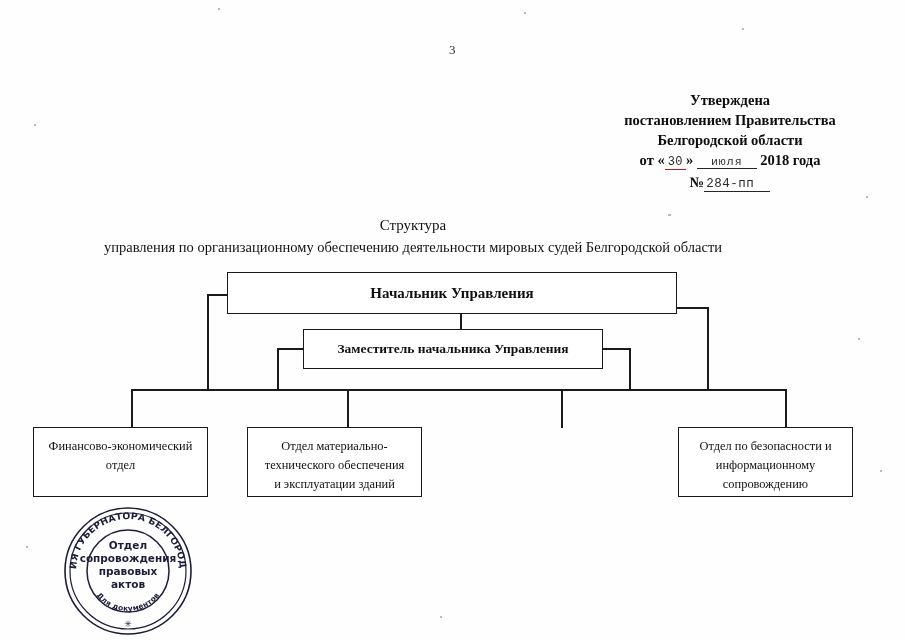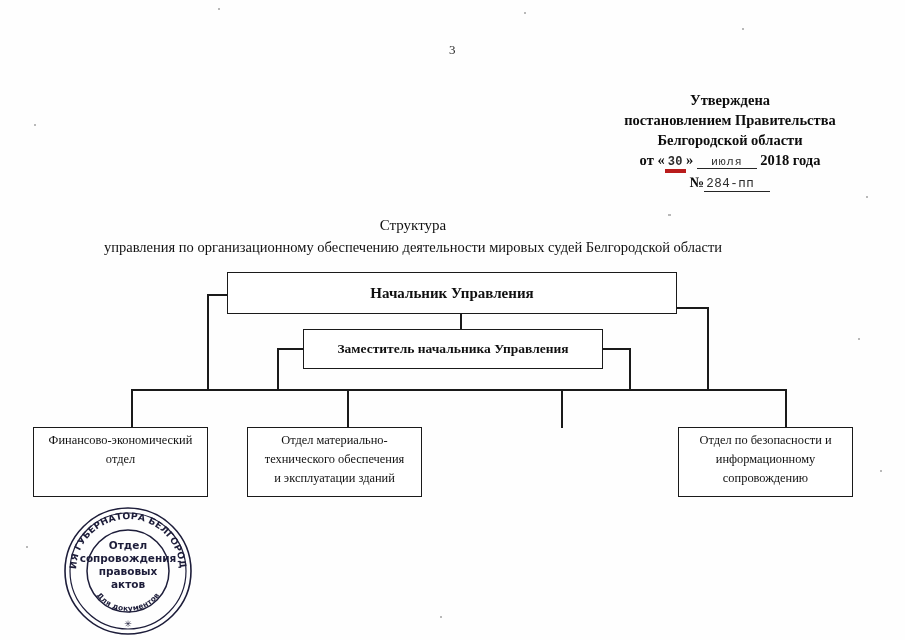--- a/index.html
+++ b/index.html
@@ -41,24 +41,24 @@
     font-weight: bold;
     font-size: 14.5px;
     line-height: 20px;
     color: #0d0d0d;
   }
   #approval-block .line {
     white-space: nowrap;
   }
   .fillin {
     font-family: "Liberation Mono", "DejaVu Sans Mono", monospace;
-    font-weight: bold;
+    font-weight: normal;
     font-size: 12px;
     letter-spacing: 0.5px;
-    border-bottom: 4px solid #b91c1c;
+    border-bottom: 1px solid #b91c1c;
     padding: 0 3px 0 3px;
     color: #2b2b2b;
   }
   .fillin-wide {
     font-family: "Liberation Mono", "DejaVu Sans Mono", monospace;
     font-weight: normal;
     font-size: 11.5px;
     letter-spacing: 1px;
     border-bottom: 1px solid #262626;
     padding: 0 14px;
@@ -134,21 +134,21 @@
   }
   #node-deputy .label {
     font-weight: bold;
     font-size: 13.5px;
   }
 
   .dept {
     top: 427px;
     width: 175px;
     height: 70px;
-    padding-top: 3px;
+    padding-top: 9px;
   }
   .dept .label {
     font-size: 12.4px;
     line-height: 19px;
   }
   #dept-0 { left: 33px; }
   #dept-1 { left: 247px; }
   #dept-2 { left: 472px; }
   #dept-3 { left: 678px; justify-content: flex-end; }
 

